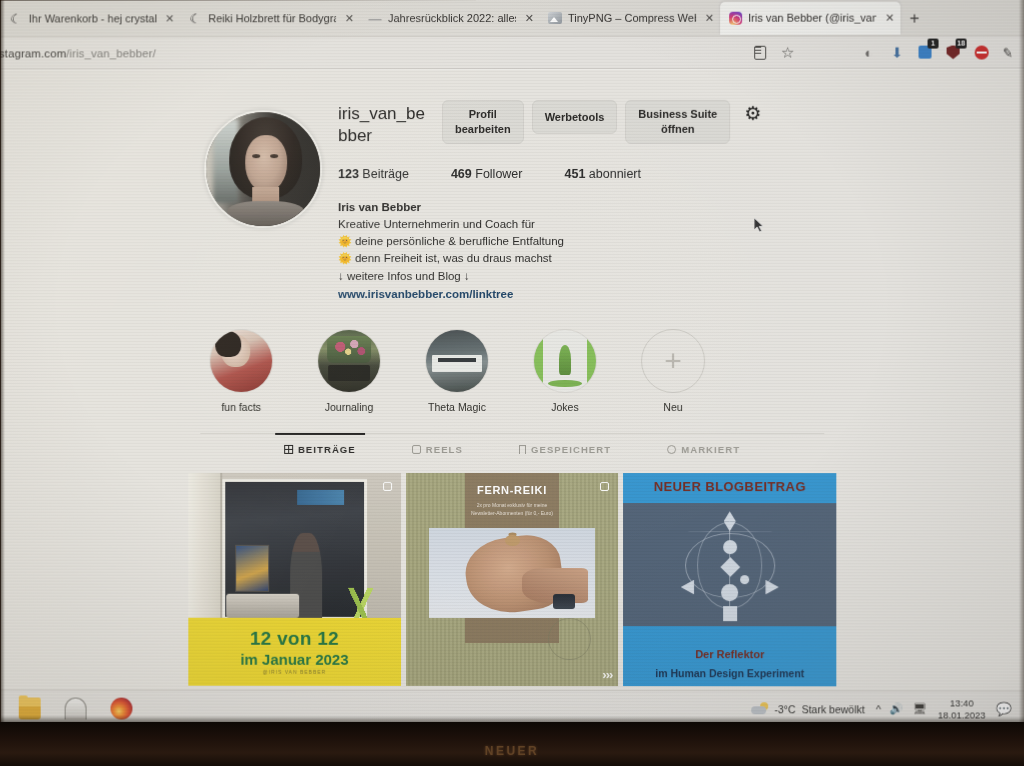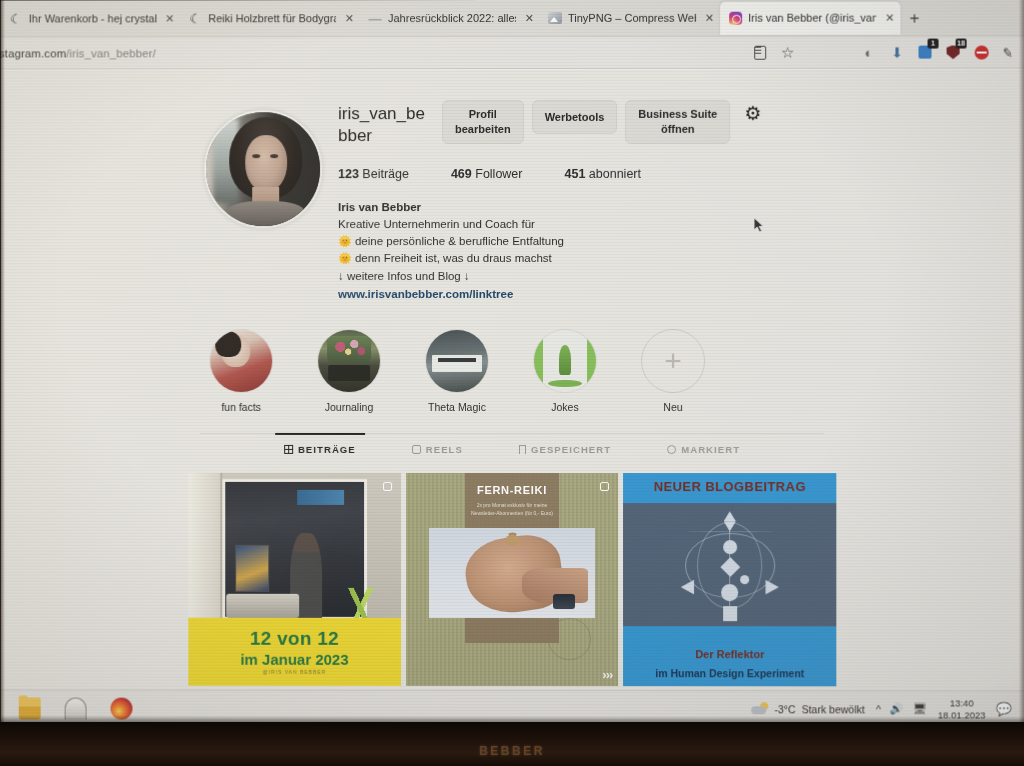--- a/index.html
+++ b/index.html
@@ -933,16 +933,16 @@
     <div id="scanlines"></div>
     <div id="vignette"></div>
     <div id="warm-tint"></div>
     <div id="blur-soft"></div>
     <div id="screen-edge-l"></div>
     <div id="screen-edge-r"></div>
     <div id="screen-edge-b"></div>
   </div>
 
   <div id="monitor-bezel">
-    <span id="monitor-brand">BEBBER</span>
+    <span id="monitor-brand">NEUER</span>
   </div>
 
 </div>
 
 </body></html>

